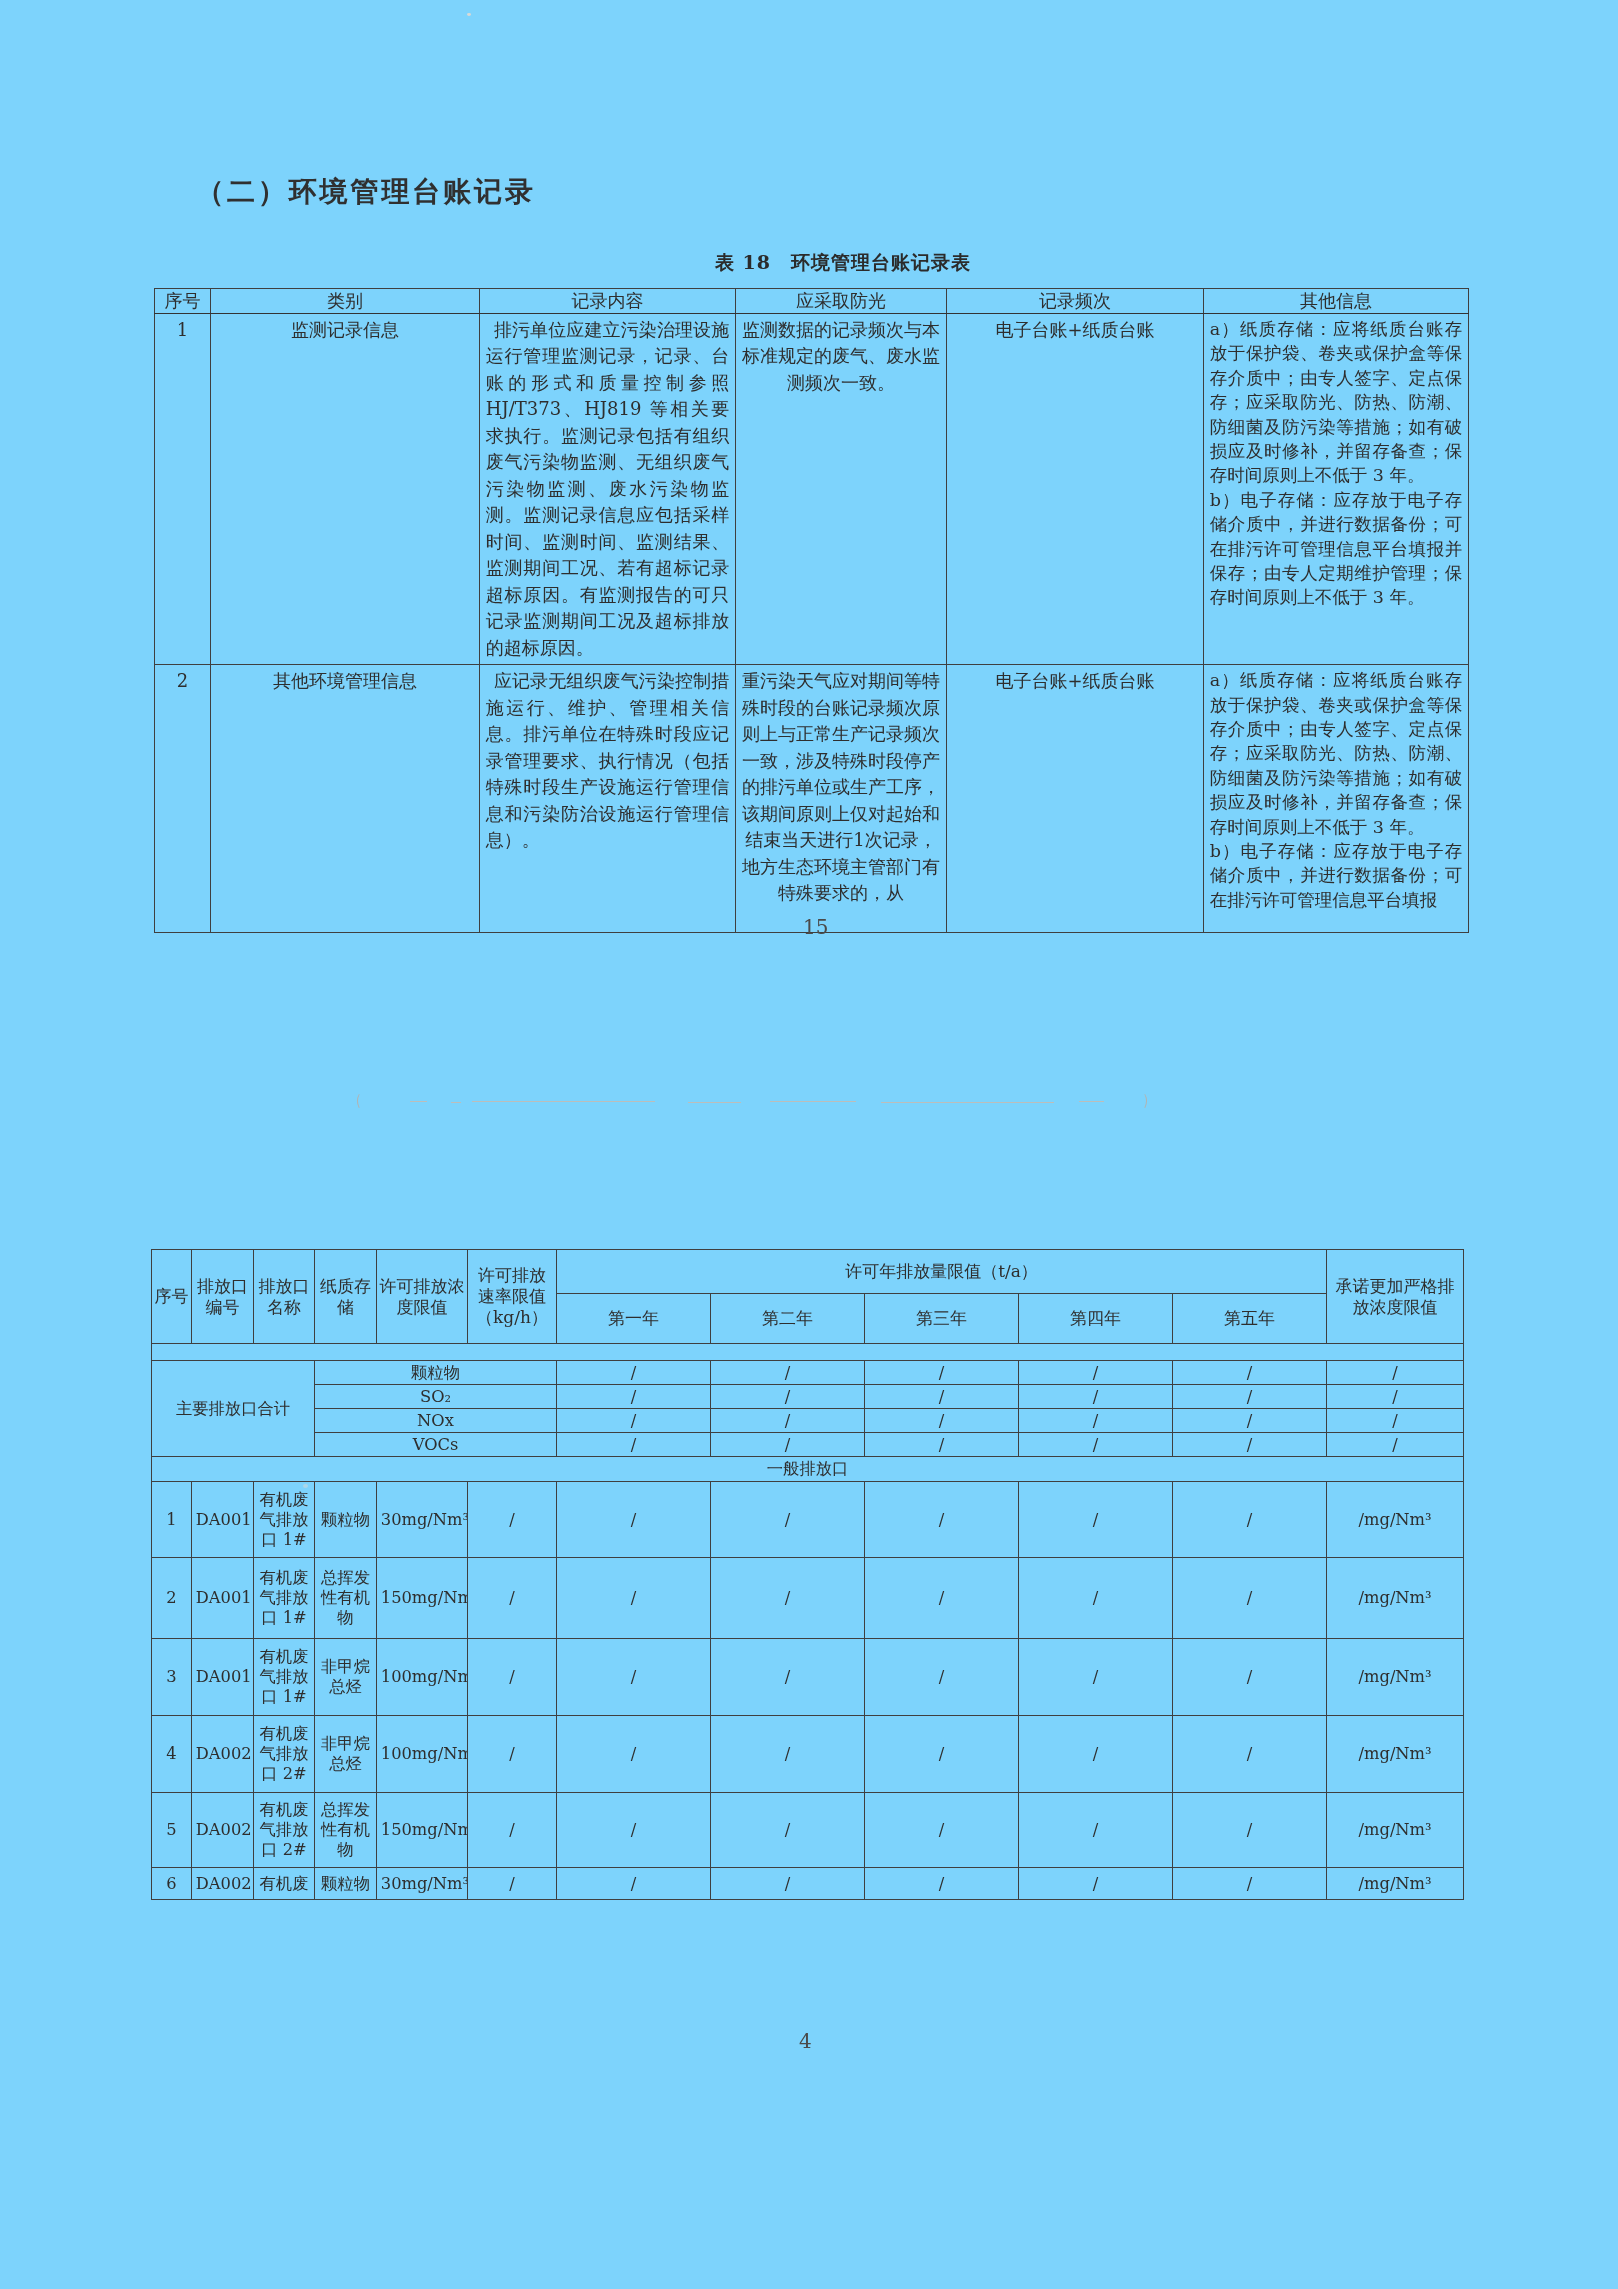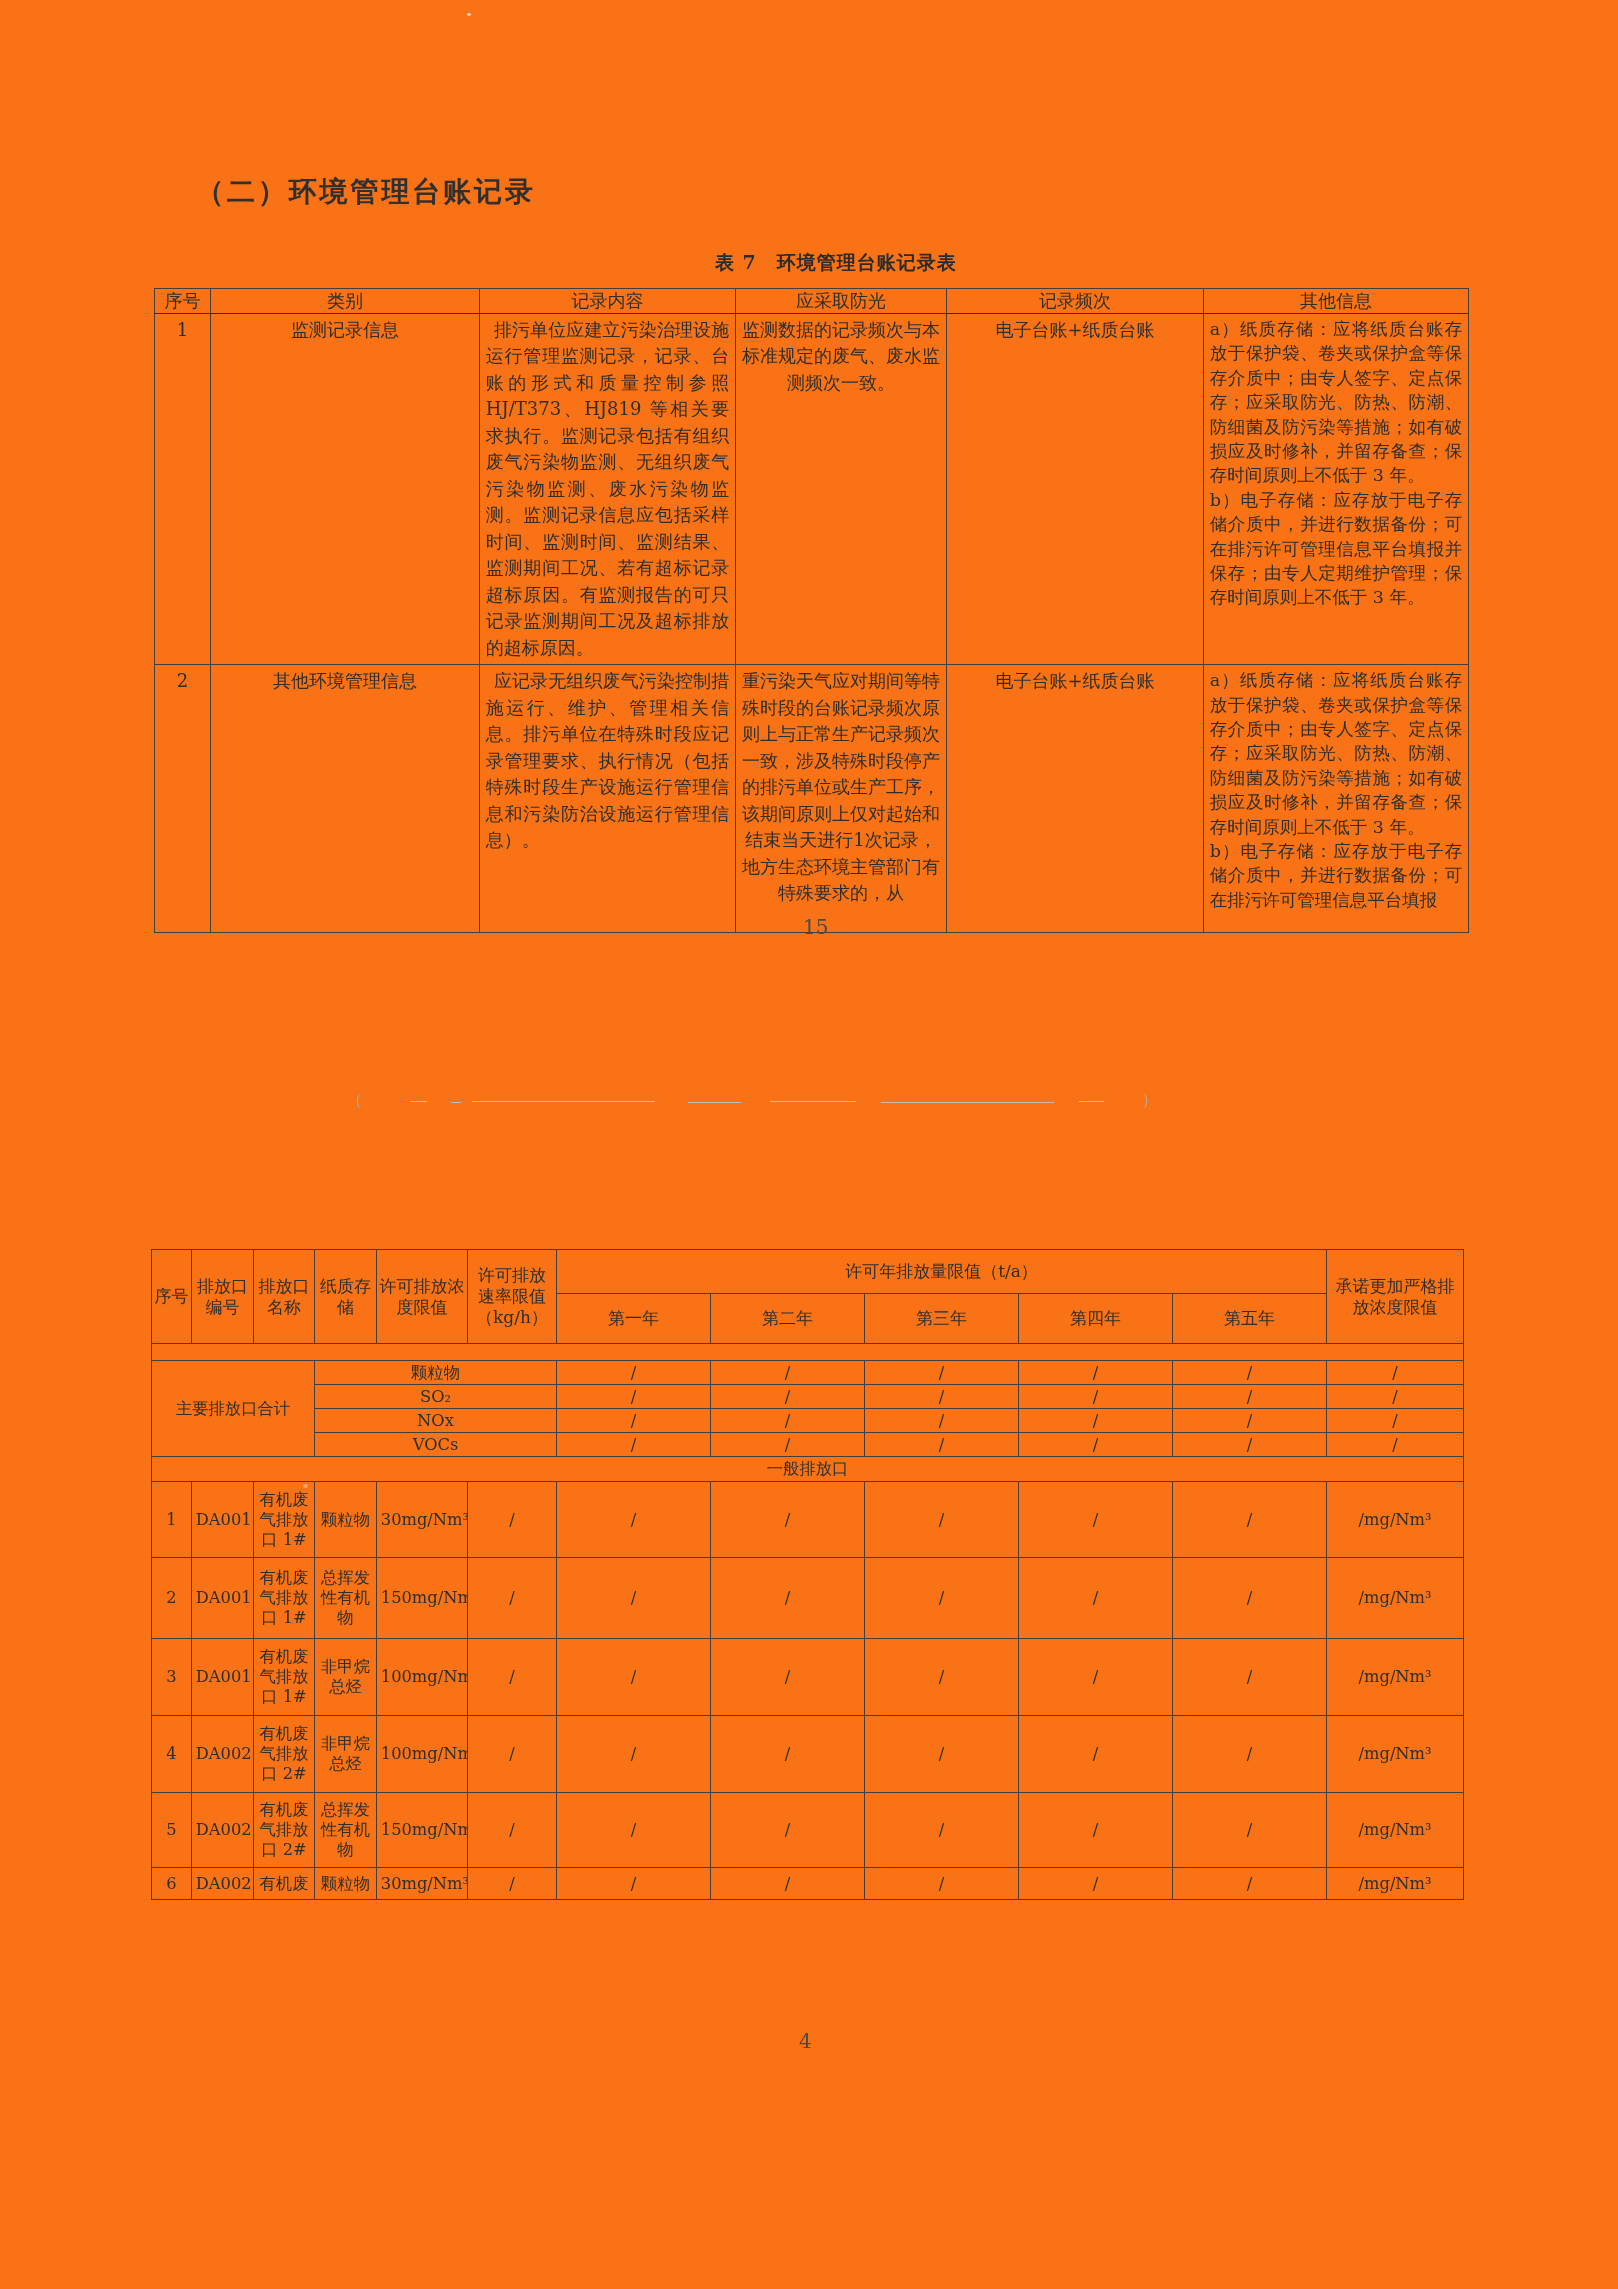--- a/index.html
+++ b/index.html
@@ -1,18 +1,18 @@
 <!DOCTYPE html>
 <html><head>
 <meta charset="utf-8">
 <style>
   html,body{margin:0;padding:0;background:#e8e8e6;}
   .page{
     position:relative;width:1619px;height:2289px;margin:0 auto;
-    background:#f97316;
+    background:#7dd3fc;
     font-family:"DejaVu Serif","Liberation Serif",serif;
     color:#2e2e2e;overflow:hidden;
   }
   
   .speck{position:absolute;background:#d9d9d6;border-radius:50%;}
 
   .heading{
     position:absolute;left:196px;top:173px;
     font-size:28px;font-weight:600;letter-spacing:2.9px;color:#303030;
   }
@@ -68,21 +68,21 @@
 <body>
 
 <div class="page">
 
   <div class="speck" style="left:467px;top:13.4px;width:3.8px;height:2.9px;"></div>
   <div class="speck" style="left:573px;top:457px;width:4.8px;height:3.8px;opacity:.5;"></div>
   <div class="speck" style="left:303px;top:1484px;width:4.8px;height:3.8px;opacity:.5;"></div>
 
   <div class="heading">（二）环境管理台账记录</div>
 
-  <div class="caption">表 7　环境管理台账记录表</div>
+  <div class="caption">表 18　环境管理台账记录表</div>
 
   <table class="t1">
     <colgroup>
       <col style="width:56px">
         <col style="width:269px">
         <col style="width:256px">
       <col style="width:211px">
         <col style="width:257px">
         <col style="width:265px">
     </colgroup>

